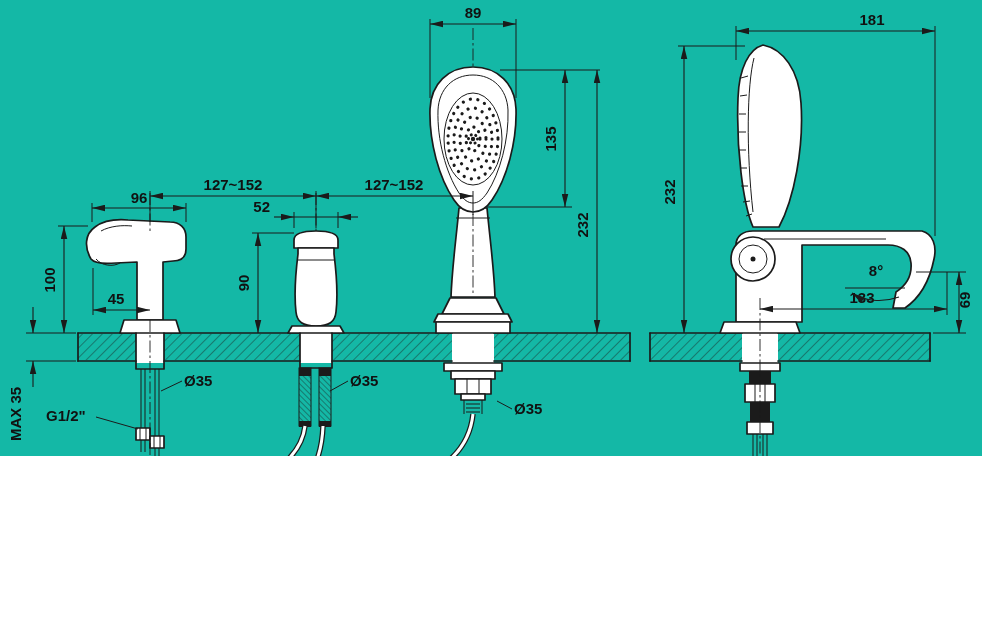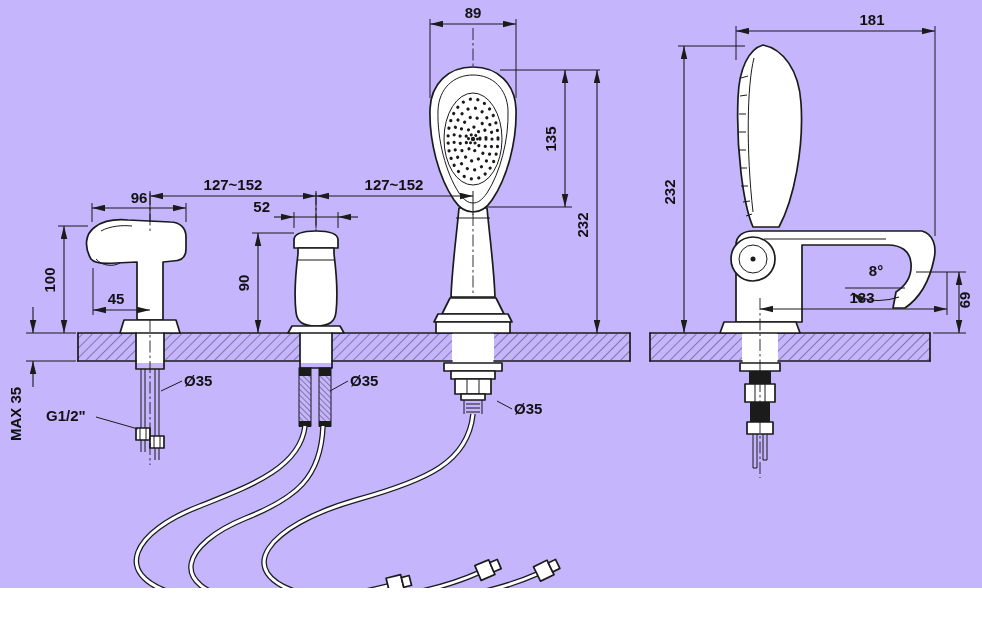--- a/index.html
+++ b/index.html
@@ -1,17 +1,17 @@
 <!DOCTYPE html>
 <html><head>
 <meta charset="utf-8">
 <style>
   *{margin:0;padding:0;box-sizing:border-box}
   html,body{background:#fff}
-  .stage{width:982px;height:588px;background:#c4b5fd;position:relative;overflow:hidden}
+  .stage{width:982px;height:456px;background:#14b8a6;position:relative;overflow:hidden}
   svg{display:block}
   .o{fill:none;stroke:#1b1b1b;stroke-width:1.7;stroke-linejoin:round;stroke-linecap:round}
   .of{fill:#fff;stroke:#1b1b1b;stroke-width:1.7;stroke-linejoin:round}
   .t{fill:none;stroke:#1b1b1b;stroke-width:1}
   .d{fill:none;stroke:#1b1b1b;stroke-width:1.1}
   .cl{fill:none;stroke:#1b1b1b;stroke-width:.9;stroke-dasharray:12 3 2.5 3}
   .blk{fill:#1b1b1b;stroke:none}
   .w{fill:#fff;stroke:none}
   .dots{fill:none;stroke:#1b1b1b;stroke-linecap:round}
   .hoseO{fill:none;stroke:#1b1b1b;stroke-width:5.5}

